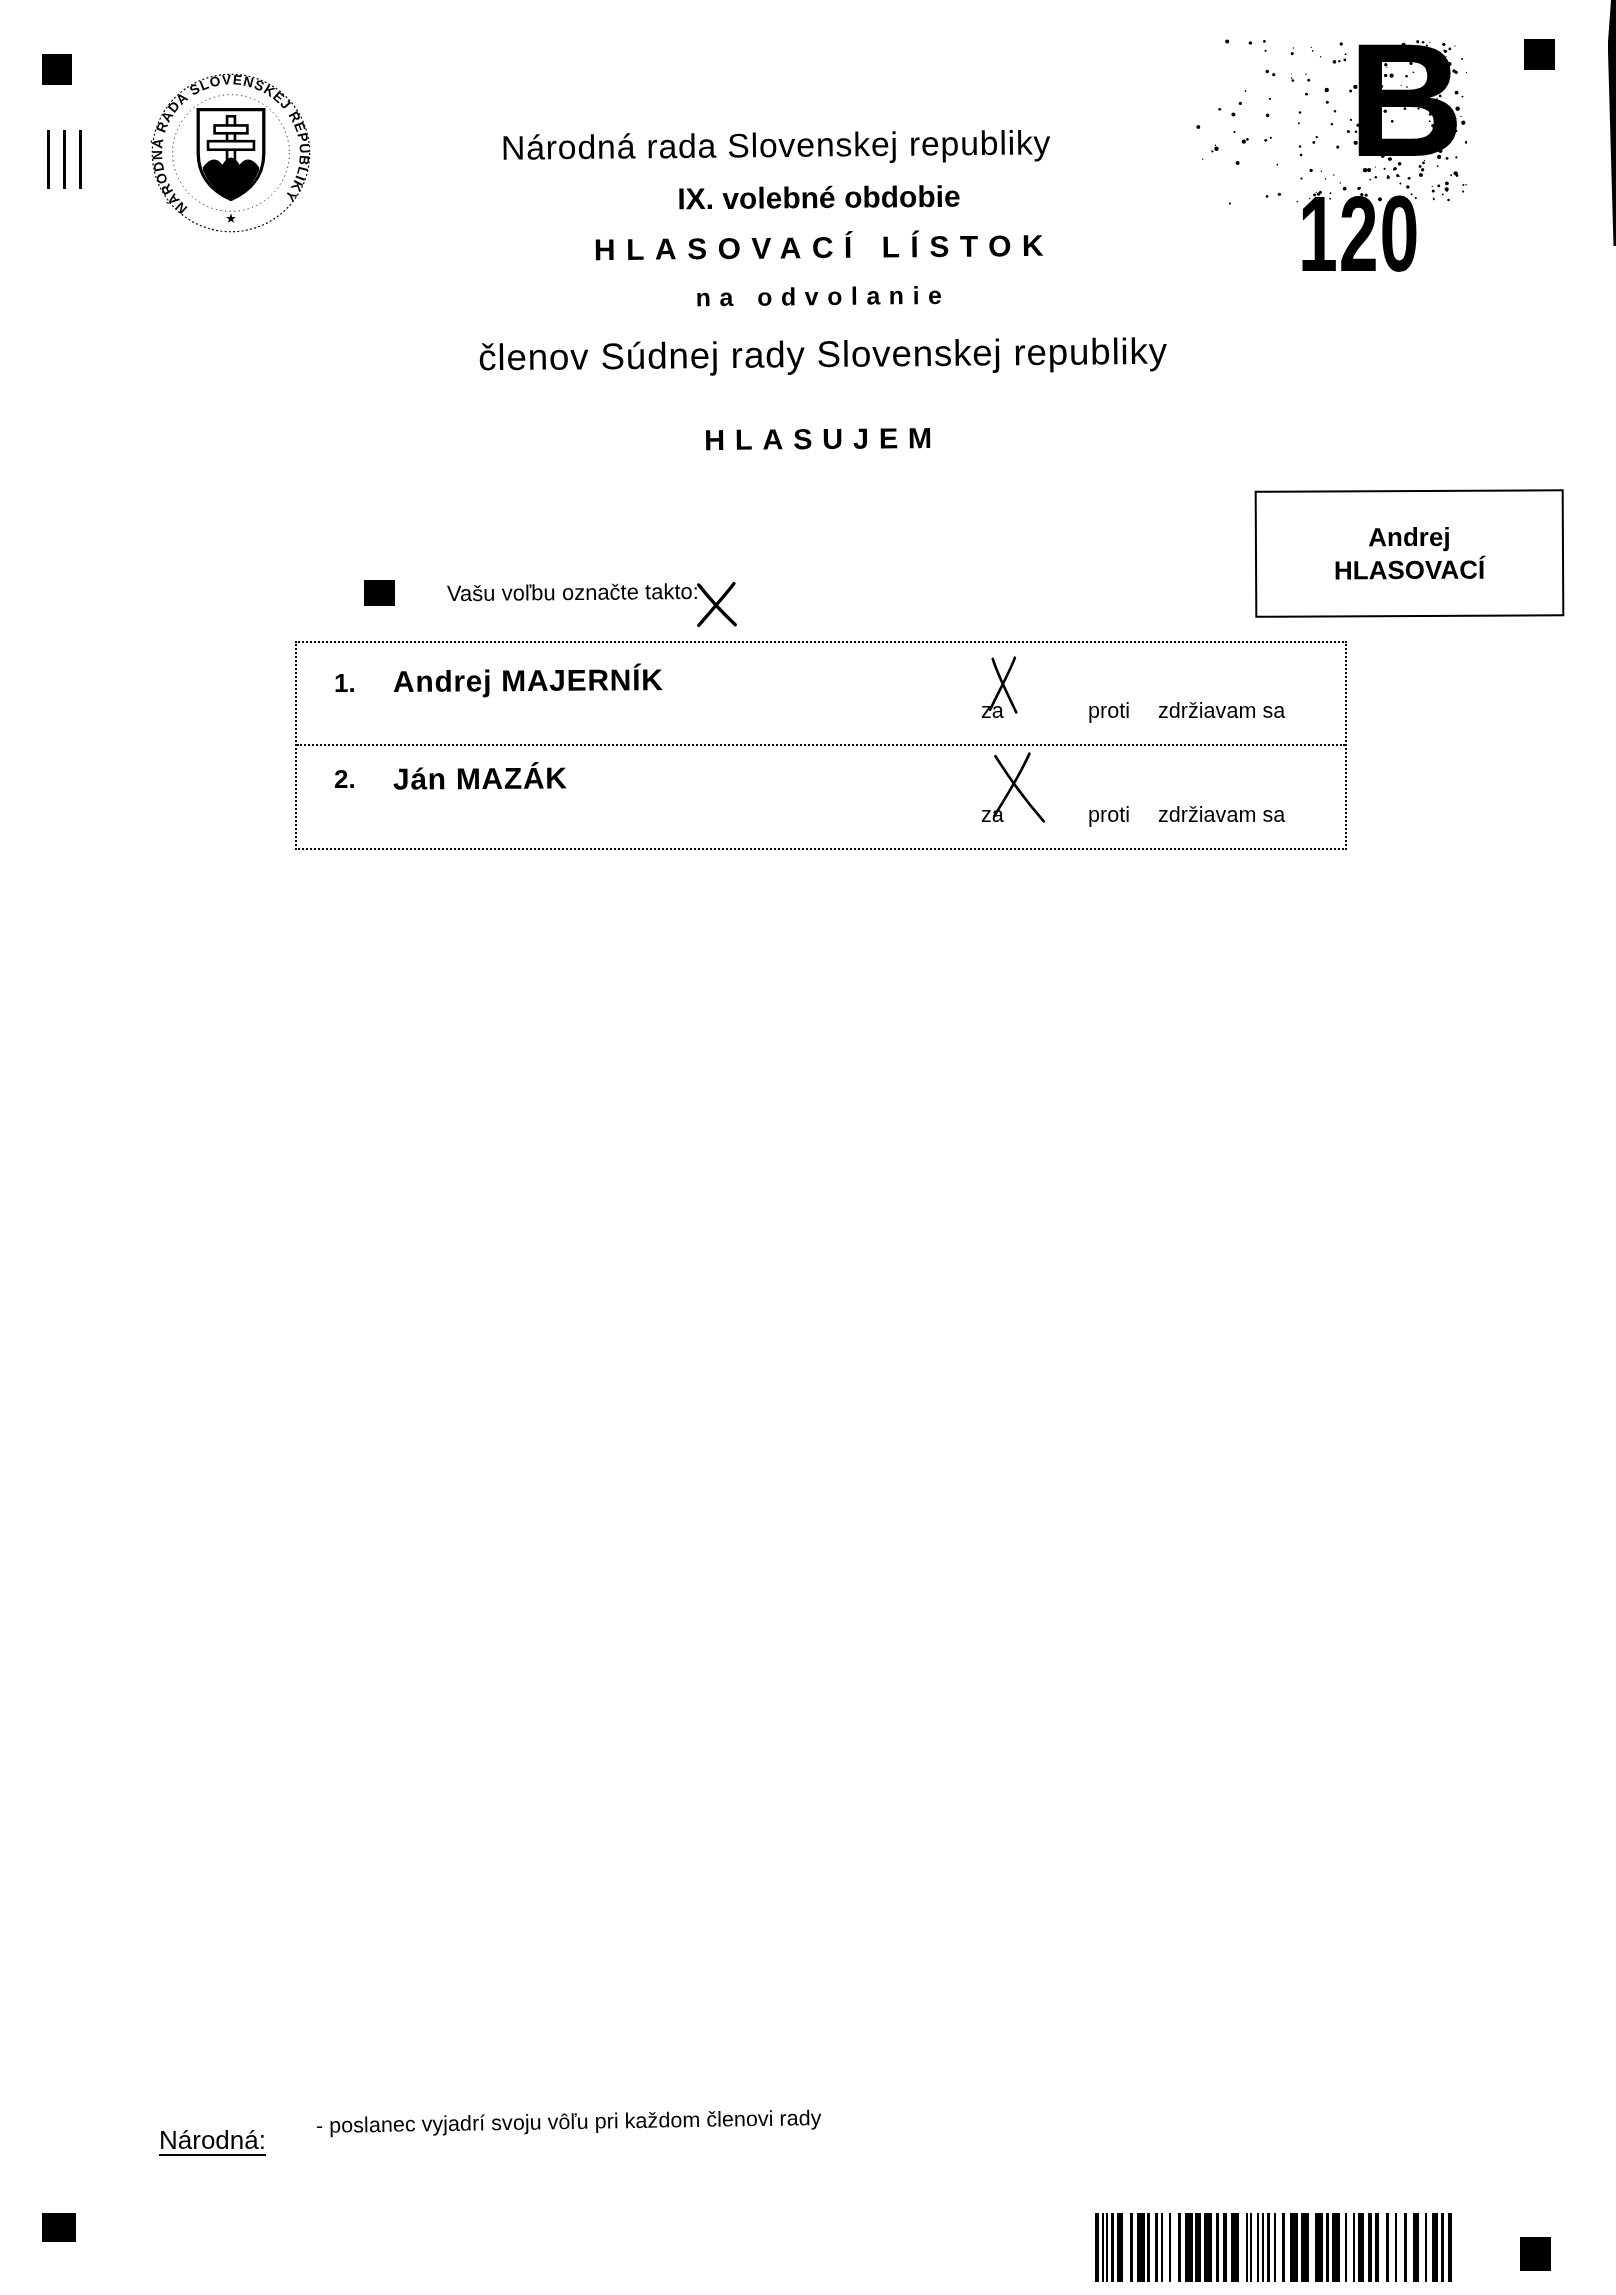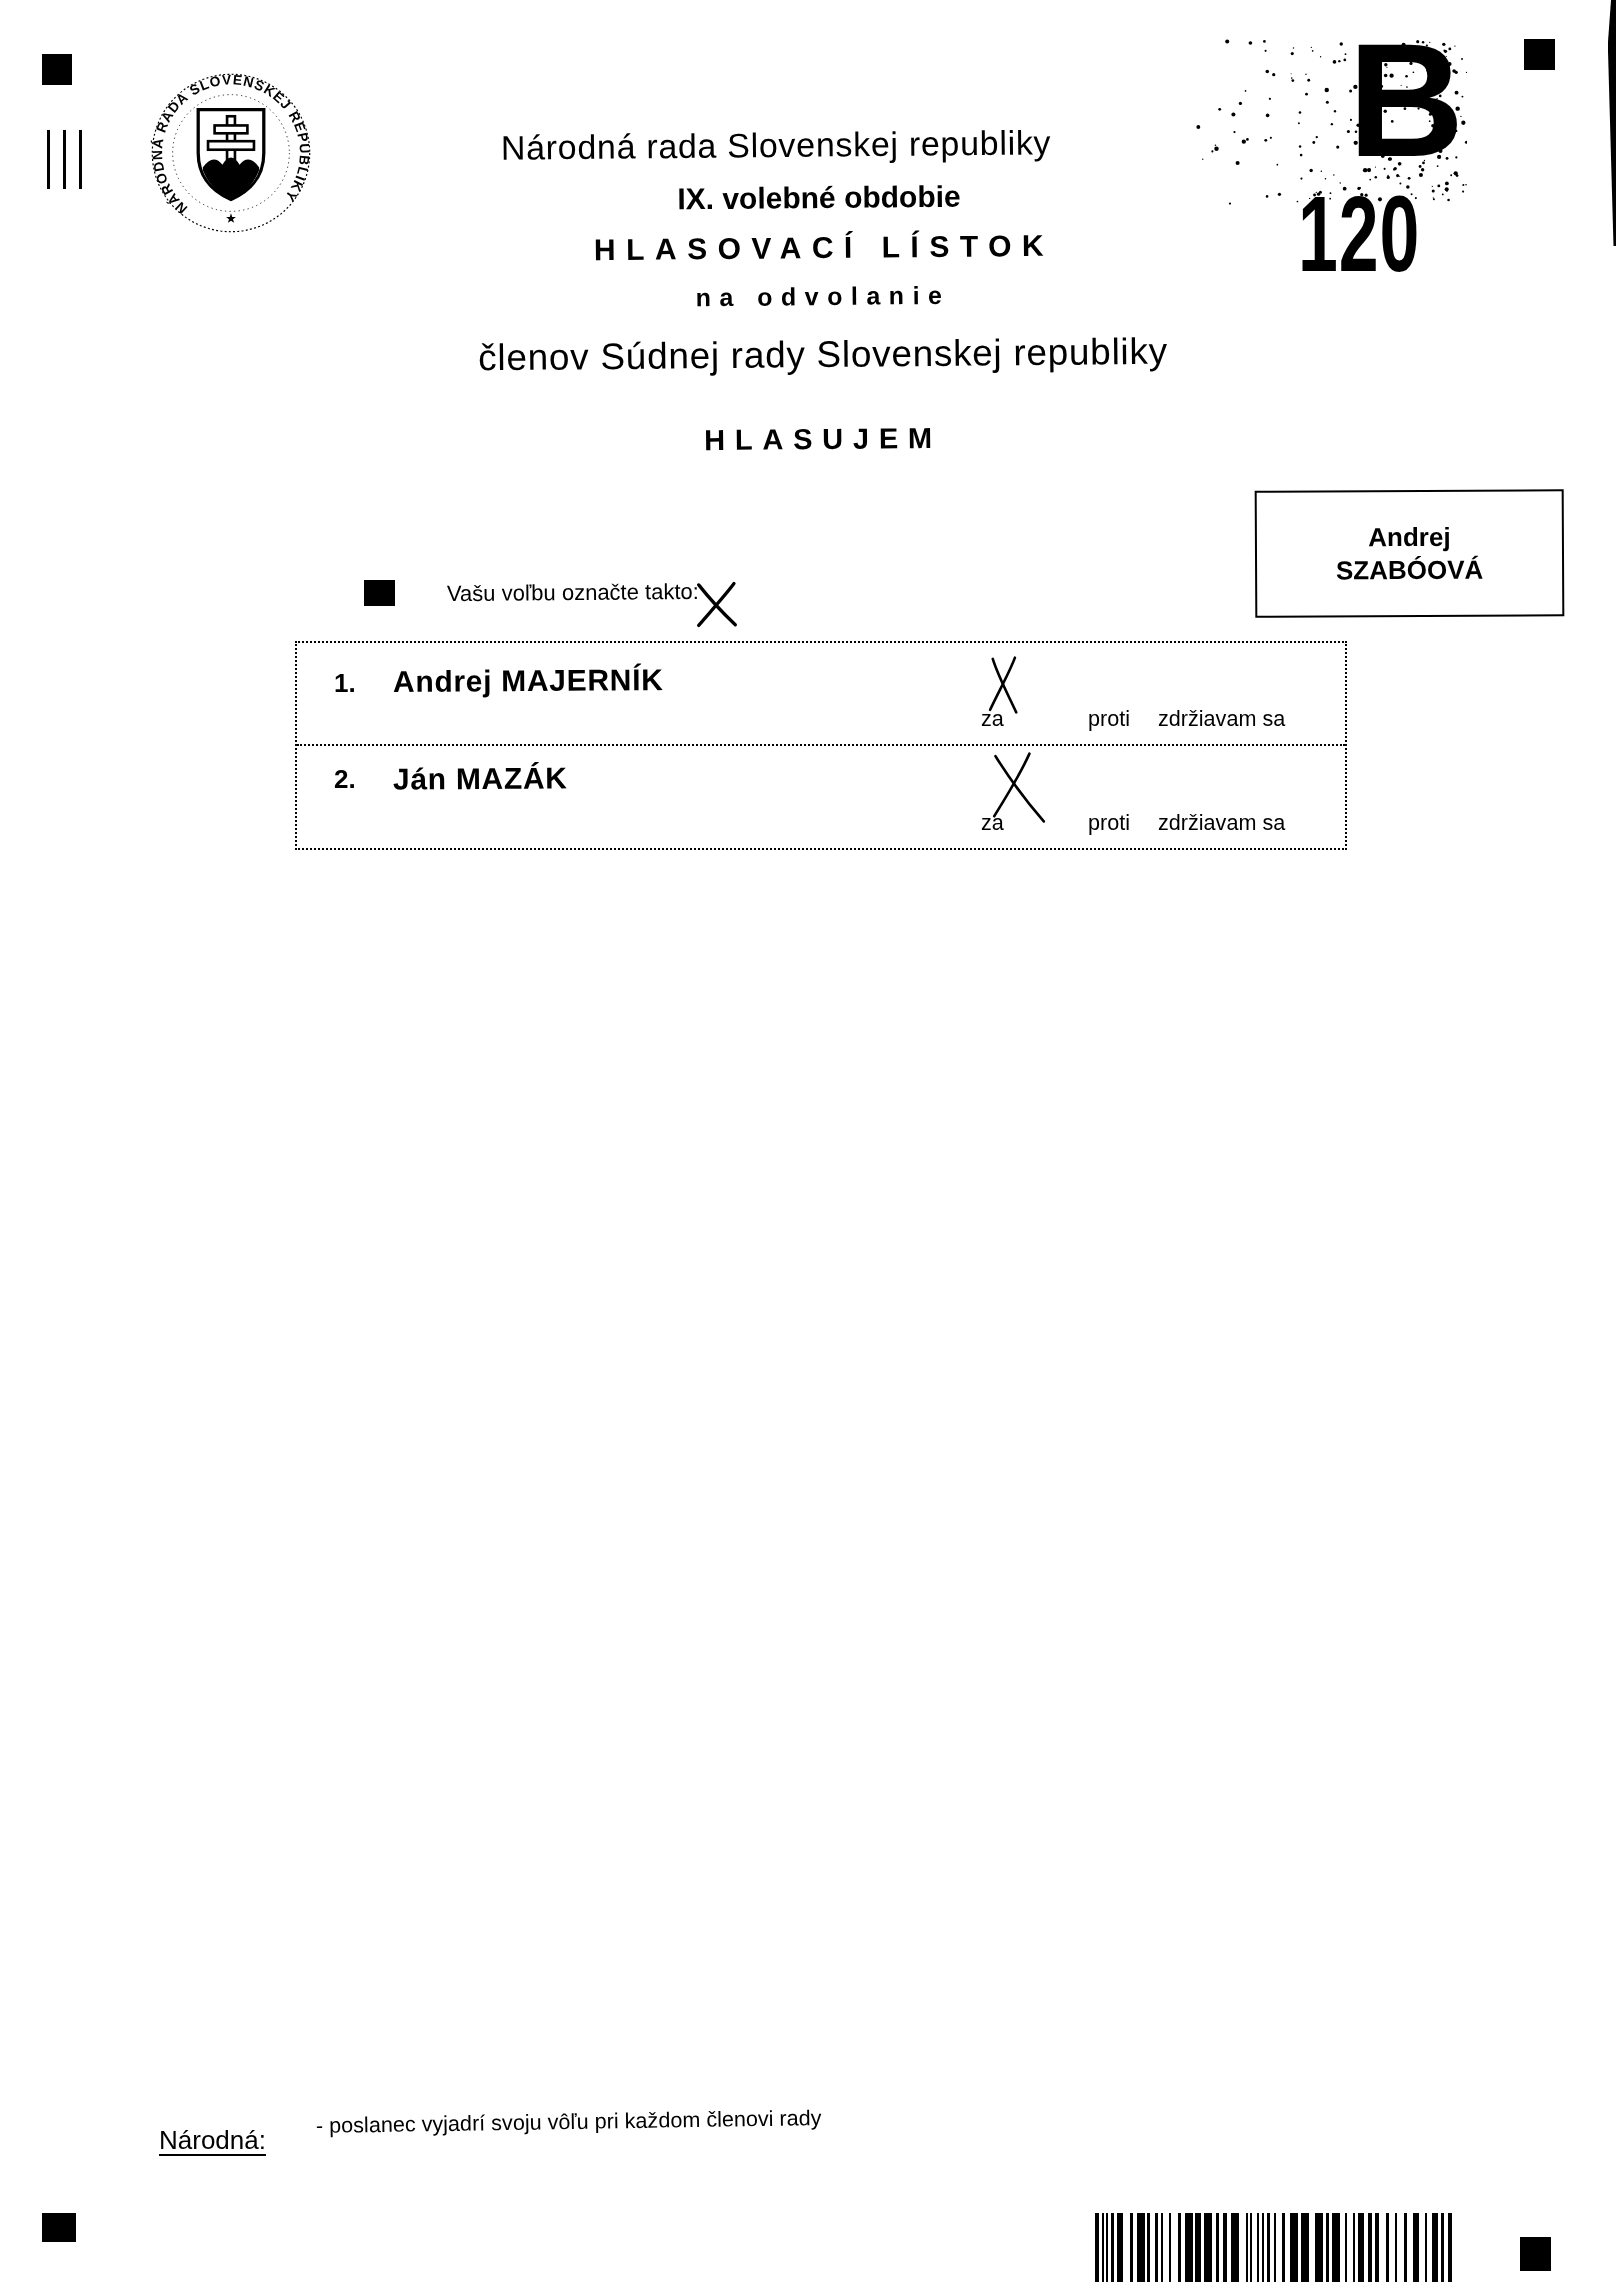--- a/index.html
+++ b/index.html
@@ -46,21 +46,21 @@
   .instr-text{position:absolute;left:447px;top:580px;font-size:22px;white-space:nowrap;transform:rotate(-0.5deg);}
   
   .cands{
     position:absolute;left:295px;top:641px;width:1048px;
     border:2px dotted #000;
   }
   .cand-row{position:relative;height:101px;}
   .cand-row + .cand-row{border-top:2px dotted #000;height:102px;}
   .cand-num{position:absolute;left:37px;top:25px;font-size:26px;font-weight:bold;}
   .cand-name{position:absolute;left:96px;top:21px;font-size:30px;font-weight:bold;letter-spacing:0.7px;white-space:nowrap;transform:rotate(-0.4deg);}
-  .opt{position:absolute;bottom:12px;font-size:21.6px;white-space:nowrap;}
+  .opt{position:absolute;bottom:20px;font-size:21.6px;white-space:nowrap;}
   .opt-za{left:684px;}
   .opt-proti{left:791px;}
   .opt-zdrz{left:861px;text-align:center;}
   .mark1{position:absolute;left:689px;top:11.8px;}
   .mark2{position:absolute;left:689px;top:5.2px;}
   
   .note-label{position:absolute;left:159px;top:2125px;font-size:26px;text-decoration:underline;text-underline-offset:5.2px;white-space:nowrap;}
   .note-text{position:absolute;left:316px;top:2113px;font-size:21.6px;white-space:nowrap;transform:rotate(-0.9deg);transform-origin:left;}
   
   .barcode{position:absolute;left:1095px;top:2213px;width:373px;height:69px;}
@@ -338,21 +338,21 @@
         <circle cx="383.3" cy="250.1" r="1.4"></circle>
         <circle cx="16.1" cy="196.2" r="1.0"></circle>
         <circle cx="153.9" cy="75.9" r="2.1"></circle>
       </svg>
   </div>
   <div class="series-letter">B</div>
   <div class="ballot-number">120</div>
 
   <div class="voter-box">
     <div>Andrej</div>
-    <div>SZABÓOVÁ</div>
+    <div>HLASOVACÍ</div>
   </div>
 
   <div class="sq" style="left:364px;top:580px;width:31px;height:26px;"></div>
   <div class="instr-text">Vašu voľbu označte takto:</div>
   <div class="abs" style="left:694px;top:579px;">
     <svg width="46" height="51" viewBox="0 0 70 78" xmlns="http://www.w3.org/2000/svg">
       <path d="M7,9 C22,28 44,52 63,70" stroke="#000" stroke-width="5" fill="none" stroke-linecap="round"></path>
       <path d="M61,7 C46,27 24,51 7,71" stroke="#000" stroke-width="5" fill="none" stroke-linecap="round"></path>
     </svg>
   </div>

